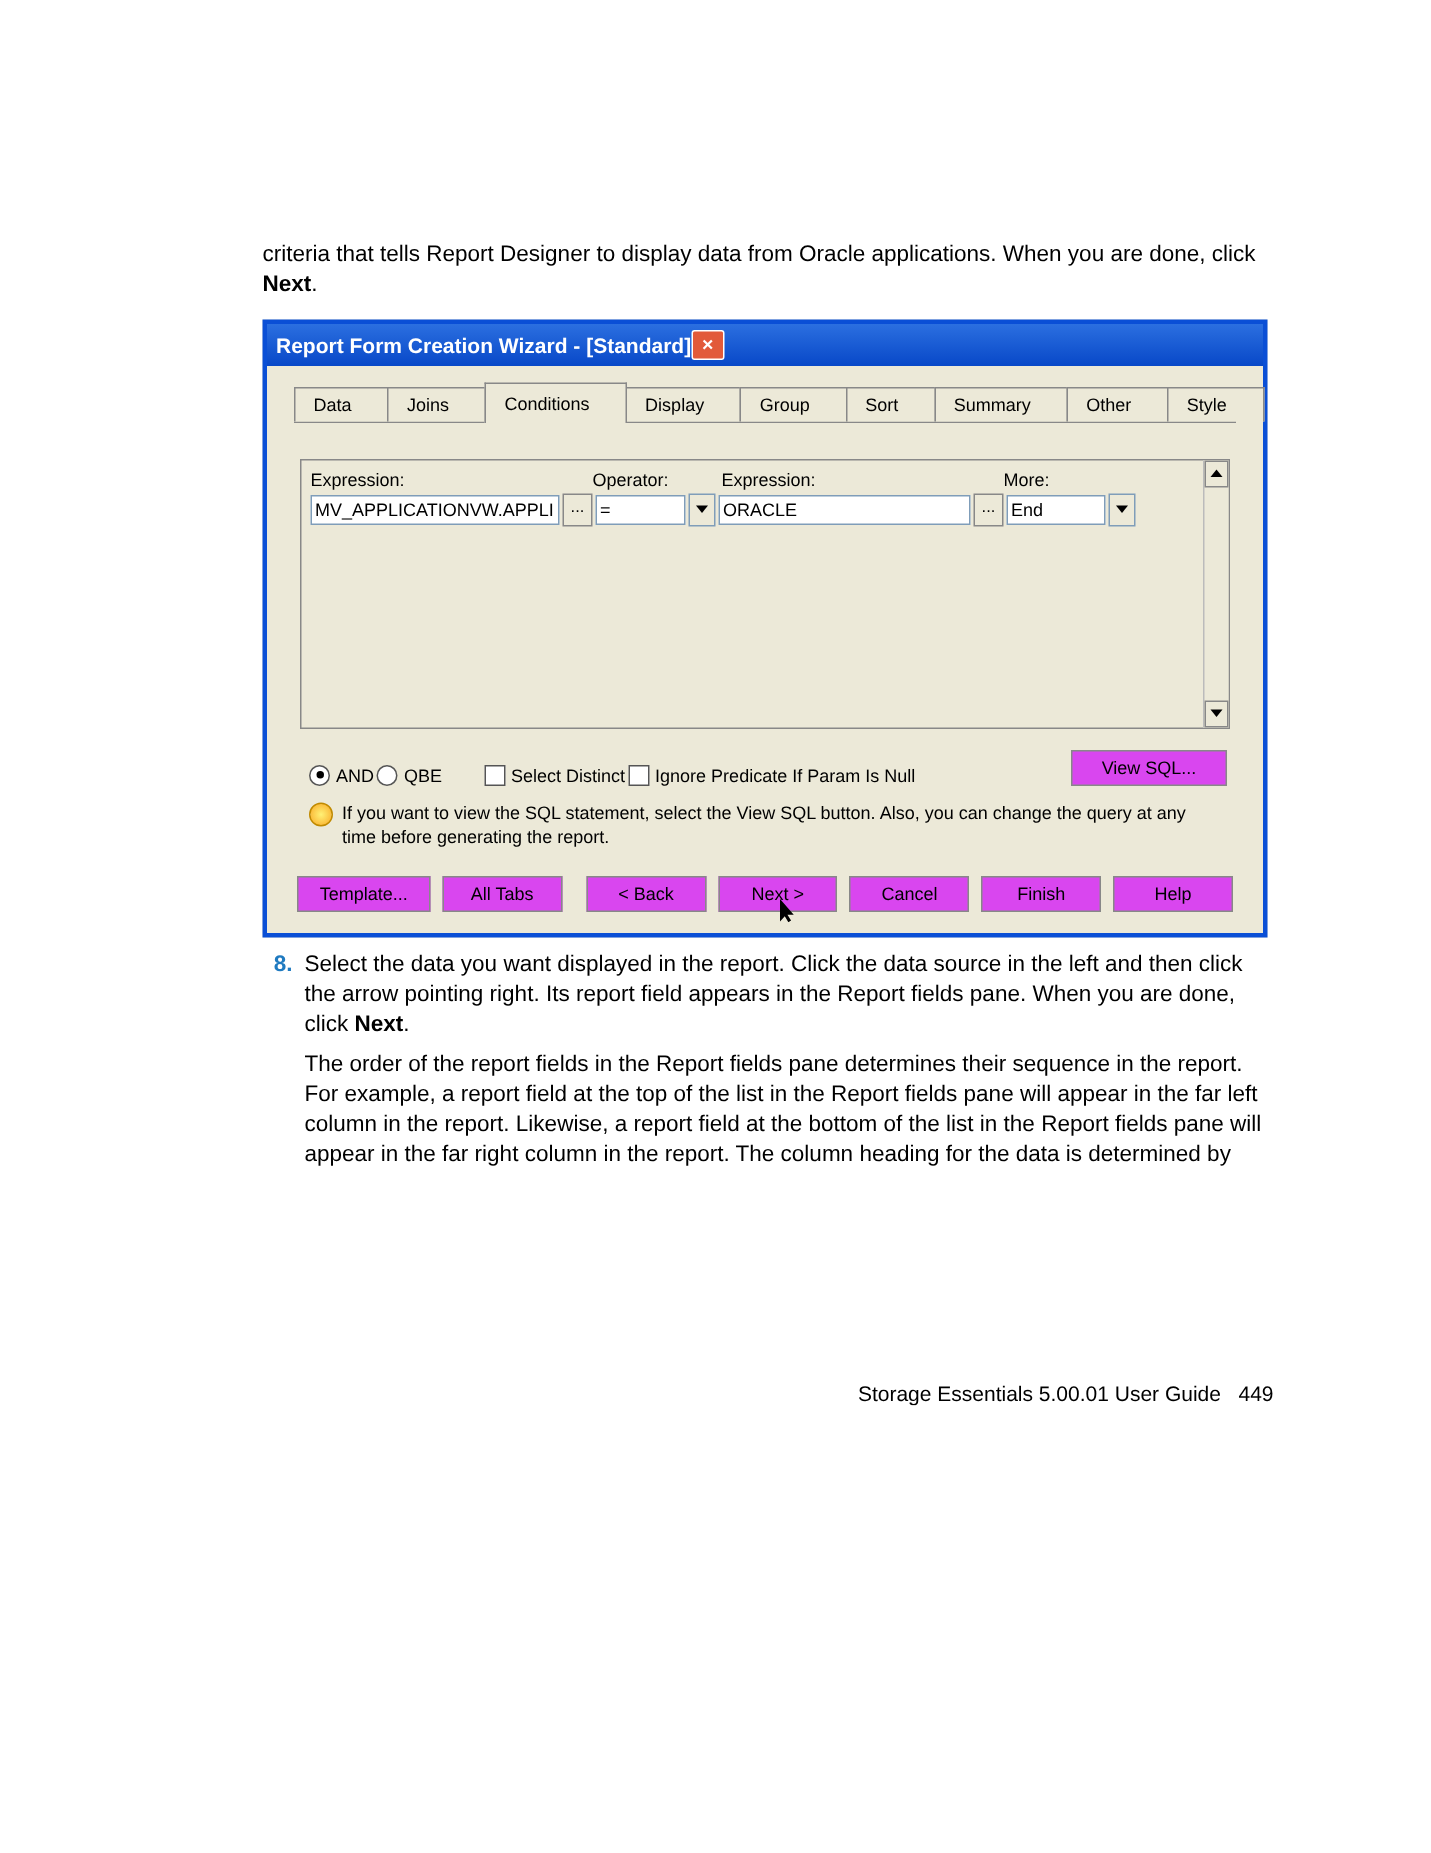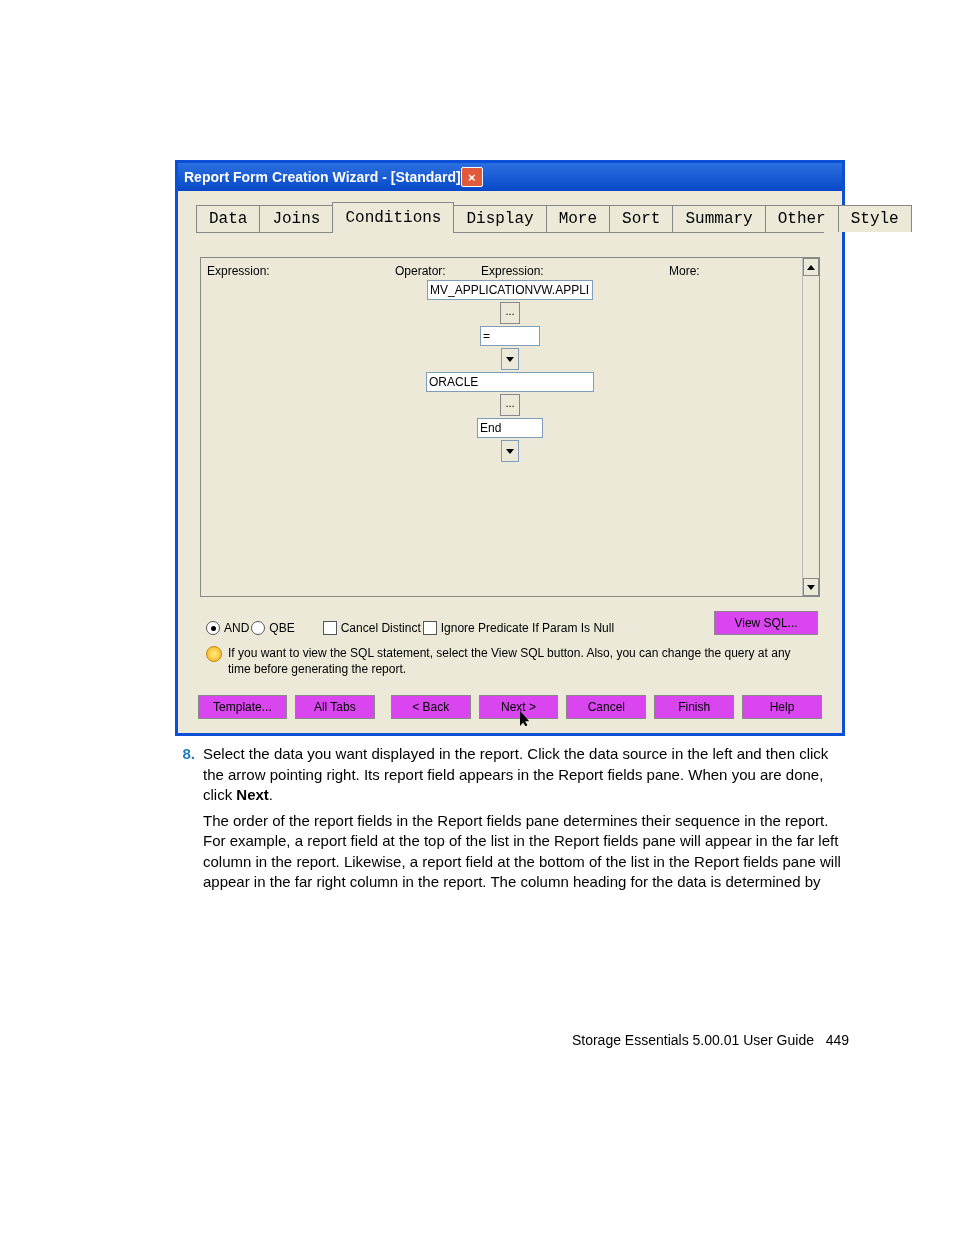--- a/index.html
+++ b/index.html
@@ -69,26 +69,26 @@
   }
   .tabstrip {
     display: flex;
     align-items: flex-end;
     border-bottom: 1px solid #888;
     margin-bottom: 24px;
   }
   .tab {
     border: 1px solid #888;
     border-bottom: none;
-    padding: 4px 12px 4px 12px;
-    font-size: 16px;
+    padding: 4px 24px 4px 12px;
+    font-size: 12px;
     background: #ece9d8;
     position: relative;
     margin-right: -1px;
-    font-family: Liberation Mono, monospace;
+    font-family: Liberation Sans, sans-serif;
   }
   .tab.active {
     background: #ece9d8;
     padding-top: 6px;
     padding-bottom: 6px;
     z-index: 2;
     top: 1px;
   }
   .instruct {
     font-size: 12px;
@@ -110,21 +110,20 @@
   }
   .grid-col-expr1 { width: 188px; }
   .grid-col-op   { width: 86px;  }
   .grid-col-expr2{ width: 188px; }
   .grid-col-more { width: 92px;  }
   .grid-input-row {
     display: flex;
     padding: 0 6px 6px 6px;
     gap: 2px;
     align-items: center;
-    flex-direction: column;
   }
   .txt, .sel {
     height: 20px;
     border: 1px solid #7f9db9;
     background: #fff;
     font-size: 12px;
     font-family: Tahoma, Arial, sans-serif;
     box-sizing: border-box;
     padding: 0 2px;
   }
@@ -248,34 +247,37 @@
     text-align: right;
     font-size: 14px;
     padding-right: 0;
   }
 </style>
 </head>
 <body>
 
 <div class="page">
 
+  <div class="intro-text">
+    <span>criteria that tells Report Designer to display data from Oracle applications. When you are done, click </span><b>Next</b><span>.</span>
+  </div>
 
   <div class="wizard-window">
     <div class="titlebar">
       <span>Report Form Creation Wizard - [Standard]</span>
       <div class="closebox">×</div>
     </div>
     <div class="inner">
 
       <div class="tabstrip">
         <div class="tab">Data</div>
         <div class="tab">Joins</div>
         <div class="tab active">Conditions</div>
         <div class="tab">Display</div>
-        <div class="tab">More</div>
+        <div class="tab">Group</div>
         <div class="tab">Sort</div>
         <div class="tab">Summary</div>
         <div class="tab">Other</div>
         <div class="tab">Style</div>
       </div>
 
 
       <div class="grid-frame">
         <div class="grid-header-row">
           <div class="grid-col-expr1">Expression:</div>
@@ -305,21 +307,21 @@
           <div class="radio-dot checked"></div>
           <span>AND</span>
         </div>
         <div class="radio">
           <div class="radio-dot"></div>
           <span>QBE</span>
         </div>
         <div style="width:24px"></div>
         <div class="check">
           <div class="checkbox"></div>
-          <span>Cancel Distinct</span>
+          <span>Select Distinct</span>
         </div>
         <div class="check">
           <div class="checkbox"></div>
           <span>Ignore Predicate If Param Is Null</span>
         </div>
         <div style="flex:1"></div>
         <div class="btn" style="width:82px">View SQL...</div>
       </div>
 
       <div class="hint-row">

